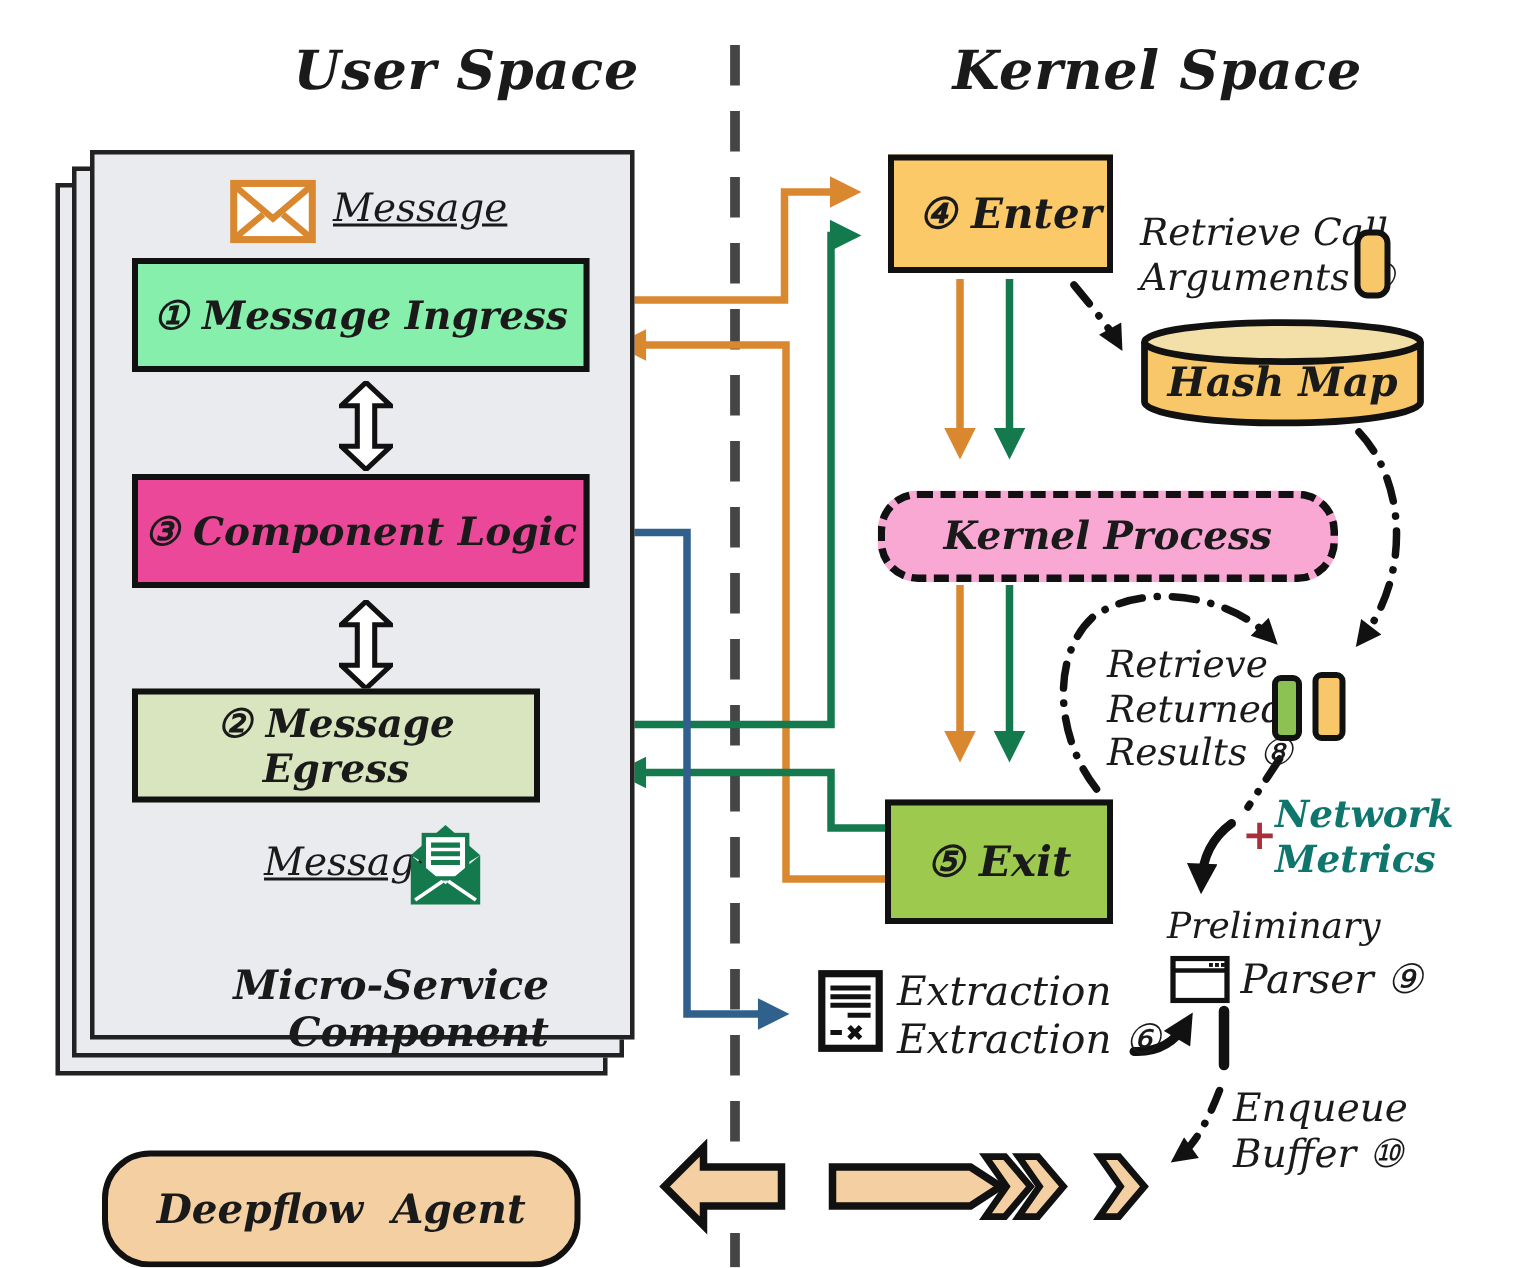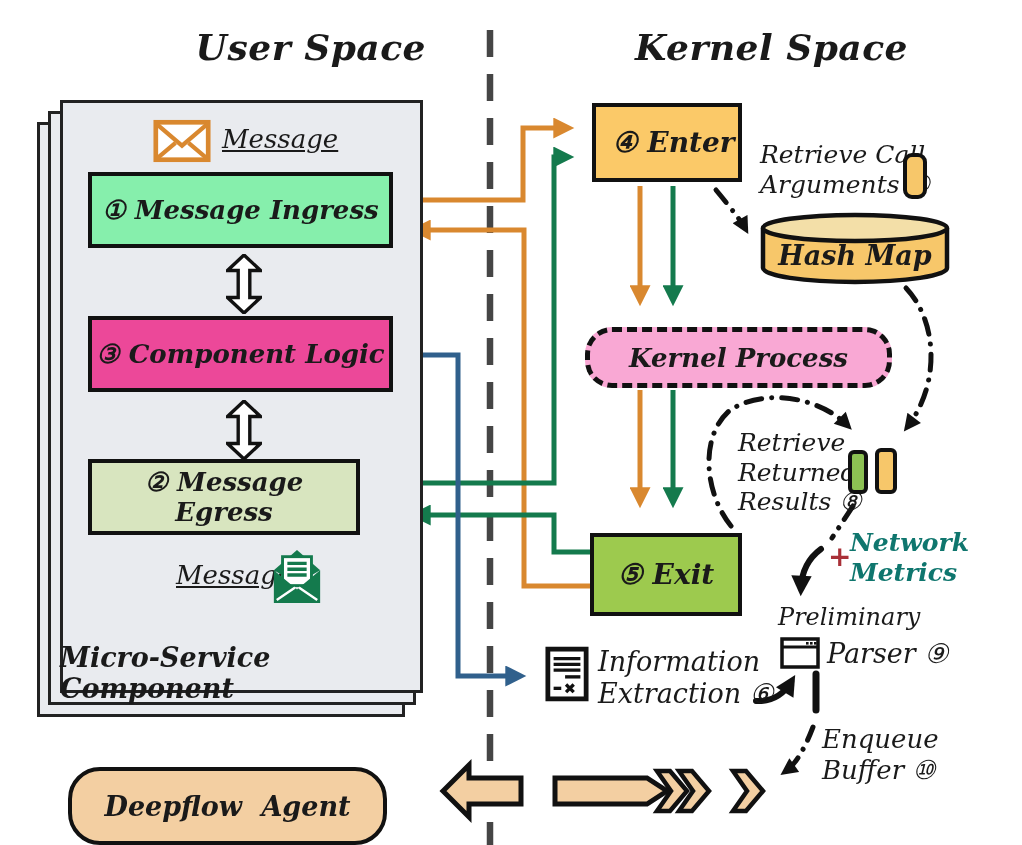--- a/index.html
+++ b/index.html
@@ -97,21 +97,21 @@
 
   <div class="lbl" style="left:176px;top:560px;">Message</div>
   <svg class="icon" style="left:270px;top:545px;" width="54" height="60" viewBox="0 0 56 62">
     <polygon points="4,26 28,5 52,26 28,40" fill="#147A4D"></polygon>
     <rect x="13" y="12" width="30" height="30" fill="#fff" stroke="#147A4D" stroke-width="3"></rect>
     <path d="M18 19 H38 M18 25 H38 M18 31 H38" stroke="#147A4D" stroke-width="3.5"></path>
     <polygon points="4,26 28,46 52,26 52,60 4,60" fill="#147A4D"></polygon>
     <path d="M7 57 L26 44 M49 57 L30 44" stroke="#fff" stroke-width="2.5"></path>
   </svg>
 
-  <div class="abs" style="left:60px;top:642px;width:306px;text-align:left;font:700 italic 27px 'DejaVu Serif',serif;z-index:3;">Micro-Service Component</div>
+  <div class="abs" style="left:60px;top:642px;width:306px;text-align:right;font:700 italic 27px 'DejaVu Serif',serif;z-index:3;">Micro-Service Component</div>
 
   <div class="box" style="left:68px;top:752px;width:319px;height:78px;background:#F3CFA2;border-width:4.5px;border-radius:32px;font-size:27px;word-spacing:10px;margin-top:15px;">Deepflow Agent</div>
 
   <div class="box" style="left:592px;top:103px;width:150px;height:79px;background:#FBC968;font-size:28px;padding-left:13px;">④ Enter</div>
   <div class="box" style="left:585px;top:327px;width:307px;height:61px;background:#f9a8d4;border:5.5px dashed #111;border-radius:27px;">Kernel Process</div>
   <div class="box" style="left:590px;top:533px;width:152px;height:83px;background:#9DCA4E;font-size:28px;text-align:center;">⑤ Exit</div>
 
   <div class="note" style="left:760px;top:140px;">
     <span>Retrieve Call</span>
     <span>Arguments ⑦</span>
@@ -153,21 +153,21 @@
   </div>
 
   <svg class="icon" style="left:545px;top:645px;" width="44" height="58" viewBox="0 0 46 58">
     <rect x="3" y="3" width="40" height="52" fill="#fff" stroke="#111" stroke-width="5"></rect>
     <path d="M9 13 H37 M9 19 H37 M9 25 H37" stroke="#111" stroke-width="3.5"></path>
     <path d="M21 32 H37" stroke="#111" stroke-width="3.5"></path>
     <path d="M9 44 H17" stroke="#111" stroke-width="3.5"></path>
     <path d="M22 40 L30 48 M30 40 L22 48" stroke="#111" stroke-width="3.5"></path>
   </svg>
   <div class="note" style="left:598px;top:646px;font-size:27px;">
-    <span>Information</span>
+    <span>Extraction</span>
     <span>Extraction ⑥</span>
   </div>
 
   <div class="note" style="left:822px;top:724px;font-size:26px;">
     <span>Enqueue</span>
     <span>Buffer ⑩</span>
   </div>
 
   <svg class="icon" style="left:435px;top:758px;" width="340" height="70" viewBox="0 0 340 70">
 

